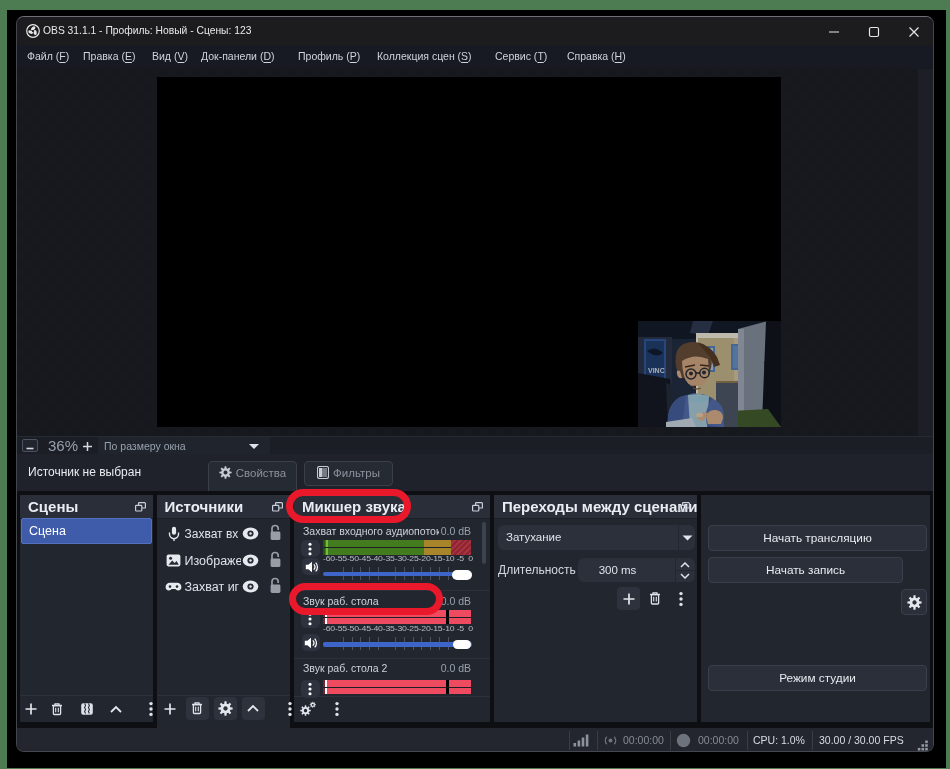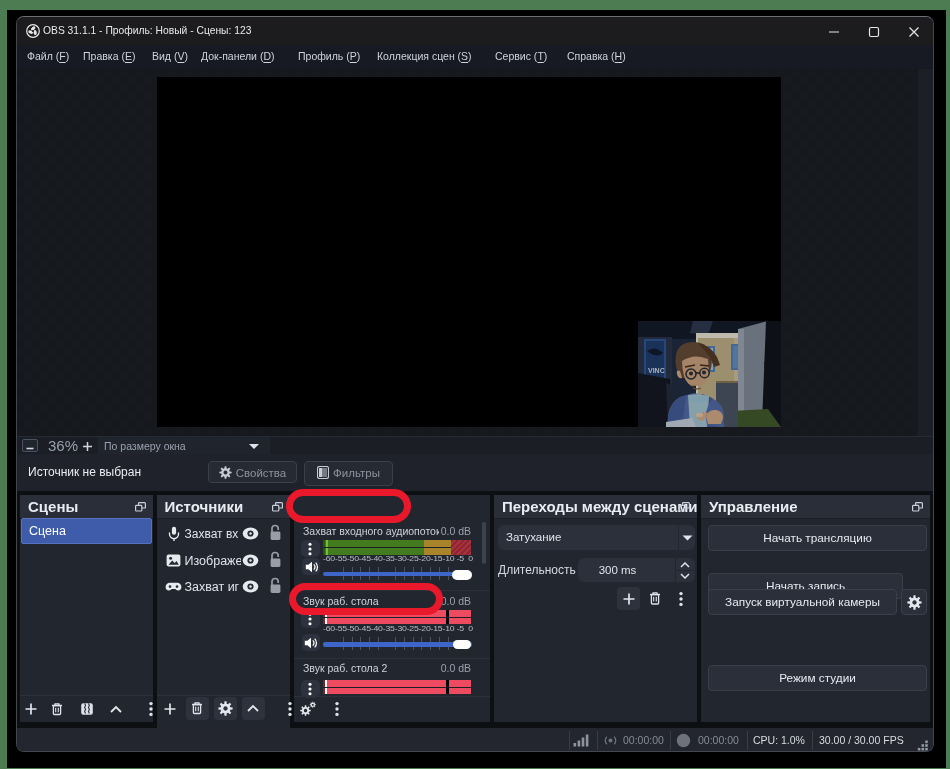--- a/index.html
+++ b/index.html
@@ -151,21 +151,21 @@
         <path d="M5.5 1 V10 M1 5.5 H10" stroke="#d3d8e0" stroke-width="1.5"></path>
       </svg>
     <div class="abs" style="left:80.5px;top:0;width:172px;height:18px;background:#20242d;"></div>
     <div class="abs" style="left:87px;top:0;height:18px;line-height:18px;font-size:10.5px;color:#99a1ae;">По размеру окна</div>
     <svg class="abs" style="left:231px;top:6px" width="12" height="7" viewBox="0 0 12 7">
         <path d="M1 1 L6 6 L11 1 Z" fill="#dfe3ea"></path>
       </svg>
   </div>
   <div id="srcrow">
     <div class="abs" style="left:11px;top:0;height:37px;line-height:37px;font-size:12px;color:#e8ebf0;">Источник не выбран</div>
-    <div class="btn" style="left:191px;top:7px;width:89px;height:22px;line-height:23px;background:#262a33;color:#8c929e;font-size:11.5px;">
+    <div class="btn" style="left:191px;top:7px;width:89px;height:34px;line-height:23px;background:#262a33;color:#8c929e;font-size:11.5px;">
       <svg style="vertical-align:-2px;margin-right:4px" width="13" height="13" viewBox="0 0 13 13">
           <path d="M5.63 0.36 L7.37 0.36 L7.54 2.33 L8.71 2.81 L10.23 1.55 L11.45 2.77 L10.19 4.29 L10.67 5.46 L12.64 5.63 L12.64 7.37 L10.67 7.54 L10.19 8.71 L11.45 10.23 L10.23 11.45 L8.71 10.19 L7.54 10.67 L7.37 12.64 L5.63 12.64 L5.46 10.67 L4.29 10.19 L2.77 11.45 L1.55 10.23 L2.81 8.71 L2.33 7.54 L0.36 7.37 L0.36 5.63 L2.33 5.46 L2.81 4.29 L1.55 2.77 L2.77 1.55 L4.29 2.81 L5.46 2.33Z M6.5 4.5 a2.0 2.0 0 1 0 0.01 0Z" fill="#c6cbd4" fill-rule="evenodd"></path>
         </svg>Свойства</div>
     <div class="btn" style="left:287px;top:7px;width:89px;height:25px;line-height:23px;background:#262a33;color:#8c929e;font-size:11.5px;">
       <svg style="vertical-align:-2px;margin-right:4px" width="12" height="13" viewBox="0 0 12 13">
           <rect x="0.5" y="0.5" width="11" height="12" rx="2" fill="none" stroke="#c6cbd4" stroke-width="1.1"></rect>
           <rect x="2" y="2" width="3.5" height="9" fill="#c6cbd4"></rect>
           <path d="M7 2 v9 M9 2 v9" stroke="#c6cbd4" stroke-width="1"></path>
         </svg>Фильтры</div>
   </div>
@@ -283,20 +283,27 @@
       <svg class="abs" style="left:129px;top:206px" width="8" height="16" viewBox="0 0 8 16">
           <g fill="#dfe3ea">
             <circle cx="4" cy="2.6" r="1.7"></circle>
             <circle cx="4" cy="8" r="1.7"></circle>
             <circle cx="4" cy="13.4" r="1.7"></circle>
           </g>
         </svg>
     </div>
 
     <div class="dock" style="left:277px;top:4px;width:196px;height:227px;">
+      <div class="dockhead">
+          <b>Микшер звука</b>
+        <svg class="abs" style="right:7px;top:7px" width="11" height="10" viewBox="0 0 11 10">
+            <rect x="0.6" y="3.4" width="6.2" height="5.6" rx="0.8" fill="none" stroke="#c9cedb" stroke-width="1.2"></rect>
+            <path d="M3.6 3.4 V1.2 a0.6 0.6 0 0 1 0.6 -0.6 H9.6 a0.8 0.8 0 0 1 0.8 0.8 V5.4 a0.6 0.6 0 0 1 -0.6 0.6 H7" fill="none" stroke="#c9cedb" stroke-width="1.2"></path>
+          </svg>
+      </div>
 
       <div class="abs" style="left:9px;top:29px;width:136px;height:14px;line-height:14px;font-size:10.5px;color:#ced3dc;white-space:nowrap;overflow:hidden;">Захват входного аудиопоток</div>
       <div class="abs" style="right:19px;top:29px;height:14px;line-height:14px;font-size:10.5px;color:#99a1ae;">0.0 dB</div>
       <div class="mbtn" style="left:7px;top:44.5px;"><svg style="margin:2.2px 0 0 6.2px" width="6" height="14" viewBox="0 0 6 14">
             <g fill="#fff">
               <circle cx="3" cy="2.2" r="1.55"></circle>
               <circle cx="3" cy="7" r="1.55"></circle>
               <circle cx="3" cy="11.8" r="1.55"></circle>
             </g>
           </svg></div>
@@ -415,30 +422,22 @@
       <svg class="abs" style="left:183px;top:96px" width="8" height="16" viewBox="0 0 8 16">
           <g fill="#dfe3ea">
             <circle cx="4" cy="2.6" r="1.7"></circle>
             <circle cx="4" cy="8" r="1.7"></circle>
             <circle cx="4" cy="13.4" r="1.7"></circle>
           </g>
         </svg>
     </div>
 
     <div class="dock" style="left:684px;top:4px;width:229px;height:227px;">
-      <div class="dockhead">
-          <b>Управление</b>
-        <svg class="abs" style="right:7px;top:7px" width="11" height="10" viewBox="0 0 11 10">
-            <rect x="0.6" y="3.4" width="6.2" height="5.6" rx="0.8" fill="none" stroke="#c9cedb" stroke-width="1.2"></rect>
-            <path d="M3.6 3.4 V1.2 a0.6 0.6 0 0 1 0.6 -0.6 H9.6 a0.8 0.8 0 0 1 0.8 0.8 V5.4 a0.6 0.6 0 0 1 -0.6 0.6 H7" fill="none" stroke="#c9cedb" stroke-width="1.2"></path>
-          </svg>
-      </div>
       <div class="btn" style="left:7px;top:30px;width:219px;height:26px;line-height:24px;">Начать трансляцию</div>
-      <div class="btn" style="left:7px;top:78px;width:195px;height:26px;line-height:24px;">Начать запись</div>
-      <div class="btn" style="left:7px;top:94px;width:189px;height:26px;line-height:24px;">Запуск виртуальной камеры</div>
+      <div class="btn" style="left:7px;top:62px;width:195px;height:26px;line-height:24px;">Начать запись</div>
       <div class="btn" style="left:200px;top:94px;width:26px;height:26px;">
         <svg style="margin-top:4.5px" width="15" height="15" viewBox="0 0 15 15">
             <path d="M6.49 0.37 L8.51 0.37 L8.71 2.65 L10.07 3.21 L11.83 1.75 L13.25 3.17 L11.79 4.93 L12.35 6.29 L14.63 6.49 L14.63 8.51 L12.35 8.71 L11.79 10.07 L13.25 11.83 L11.83 13.25 L10.07 11.79 L8.71 12.35 L8.51 14.63 L6.49 14.63 L6.29 12.35 L4.93 11.79 L3.17 13.25 L1.75 11.83 L3.21 10.07 L2.65 8.71 L0.37 8.51 L0.37 6.49 L2.65 6.29 L3.21 4.93 L1.75 3.17 L3.17 1.75 L4.93 3.21 L6.29 2.65Z M7.5 5.3 a2.2 2.2 0 1 0 0.01 0Z" fill="#e3e6ec" fill-rule="evenodd"></path>
           </svg>
       </div>
       <div class="btn" style="left:7px;top:126px;width:219px;height:26px;line-height:24px;margin-top:44px;">Режим студии</div>
     </div>
   </div>
   <div id="statusbar"></div>
   <div class="sep" style="left:552px"></div>

